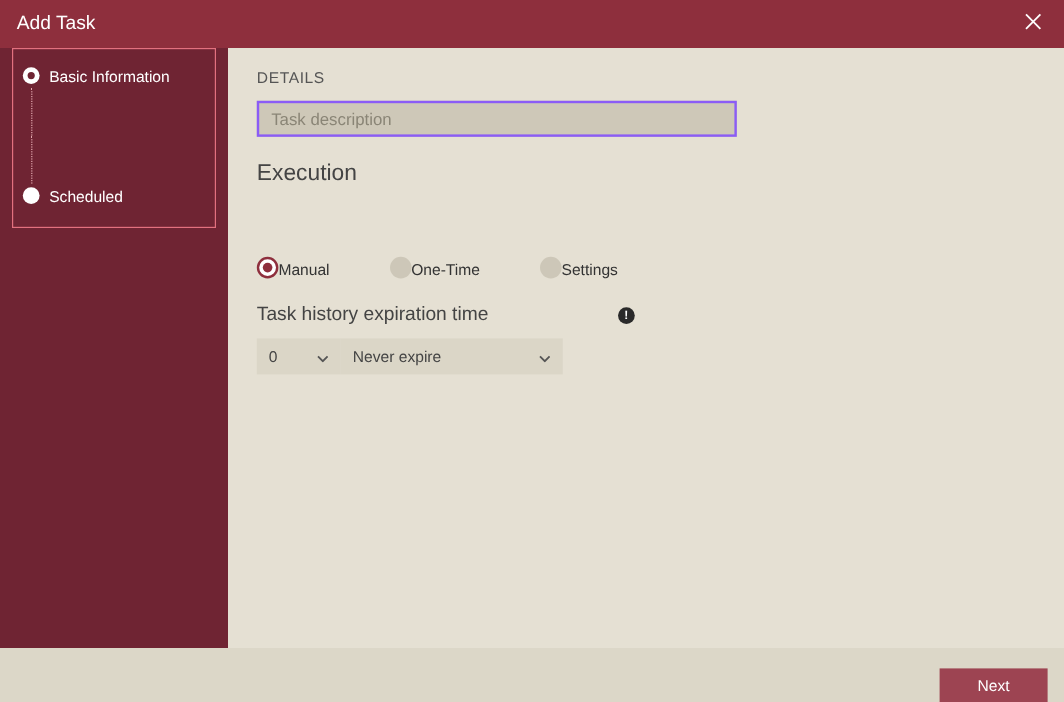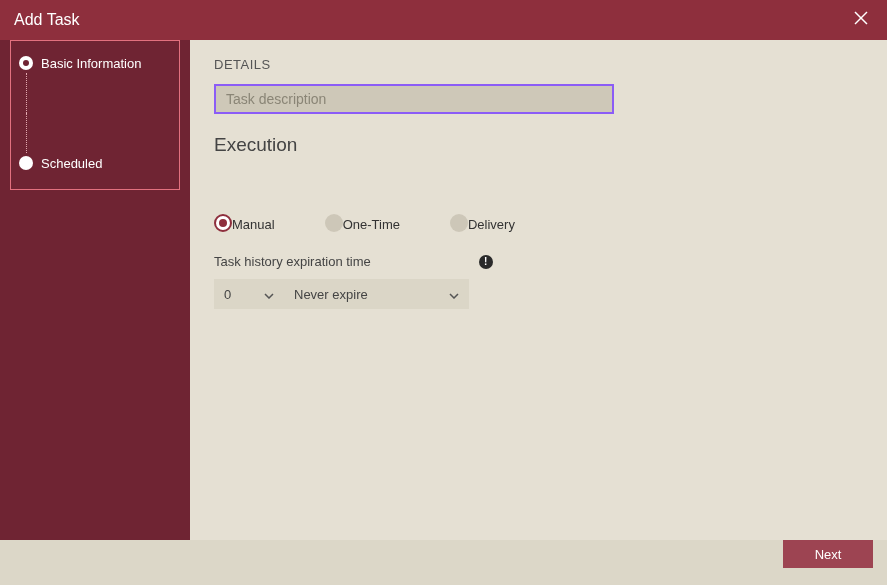--- a/index.html
+++ b/index.html
@@ -54,37 +54,37 @@
   .radio-outer {
     width: 18px; height: 18px; border-radius: 50%; background: #cdc7b8; position: relative; flex-shrink: 0;
   }
   .radio-item.selected .radio-outer { background: #fff; border: 2px solid #8e2f3d; width: 18px; height: 18px; }
   .radio-item.selected .radio-outer::after {
     content: ""; position: absolute; width: 8px; height: 8px; border-radius: 50%;
     background: #8e2f3d; top: 3px; left: 3px;
   }
   .radio-label { font-size: 13px; color: #333; }
   .expire-row { display: flex; align-items: center; gap: 8px; margin-top: 22px; }
-  .expire-label { font-size: 13px; color: #444; }
+  .expire-label { font-size: 16px; color: #444; }
   .info-badge {
     width: 14px; height: 14px; border-radius: 50%; background: #2a2a2a; color: #fff;
     display: flex; align-items: center; justify-content: center; font-size: 10px; font-weight: bold;
     margin-left: 100px;
   }
   .dropdown-row { display: flex; margin-top: 10px; }
   .dd {
     background: #dbd6c7; height: 30px; display: flex; align-items: center; justify-content: space-between;
     padding: 0 10px; font-size: 13px; color: #444; cursor: pointer;
   }
   .dd .chev { margin-left: 8px; }
   .dd.num { width: 70px; }
   .dd.unit { width: 185px; justify-content: space-between; }
   .chev svg { stroke: #555; }
   .footer {
-    height: 45px; background: #dcd7c8; display: flex; align-items: flex-start; justify-content: flex-end;
+    height: 45px; background: #dcd7c8; display: flex; align-items: flex-end; justify-content: flex-end;
     padding: 0 14px;
   }
   .next-btn {
     width: 90px; height: 28px; background: #9d4452; color: #fff; border: none;
     font-size: 13px; cursor: pointer;
   }
 </style>
 </head>
 <body>
 
@@ -130,21 +130,21 @@
         <div class="radio-item selected">
           <span class="radio-outer"></span>
           <span class="radio-label">Manual</span>
         </div>
         <div class="radio-item">
           <span class="radio-outer"></span>
           <span class="radio-label">One-Time</span>
         </div>
         <div class="radio-item">
           <span class="radio-outer"></span>
-          <span class="radio-label">Delivery</span>
+          <span class="radio-label">Settings</span>
         </div>
       </div>
 
       <div class="expire-row">
         <span class="expire-label">Task history expiration time</span>
         <span class="info-badge">!</span>
       </div>
 
       <div class="dropdown-row">
         <div class="dd num">

